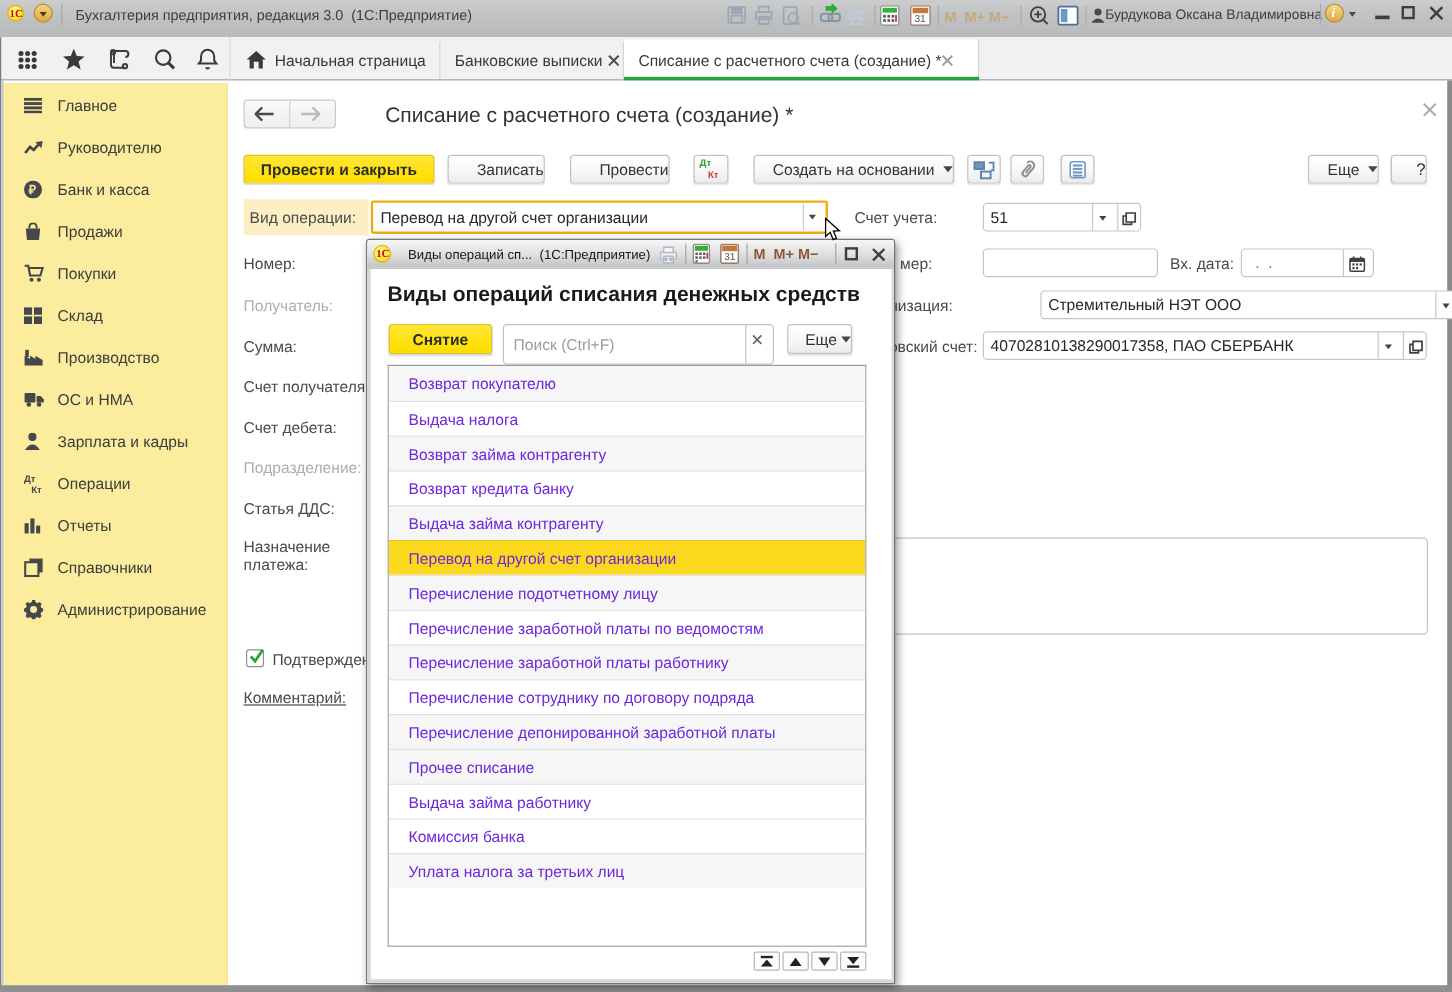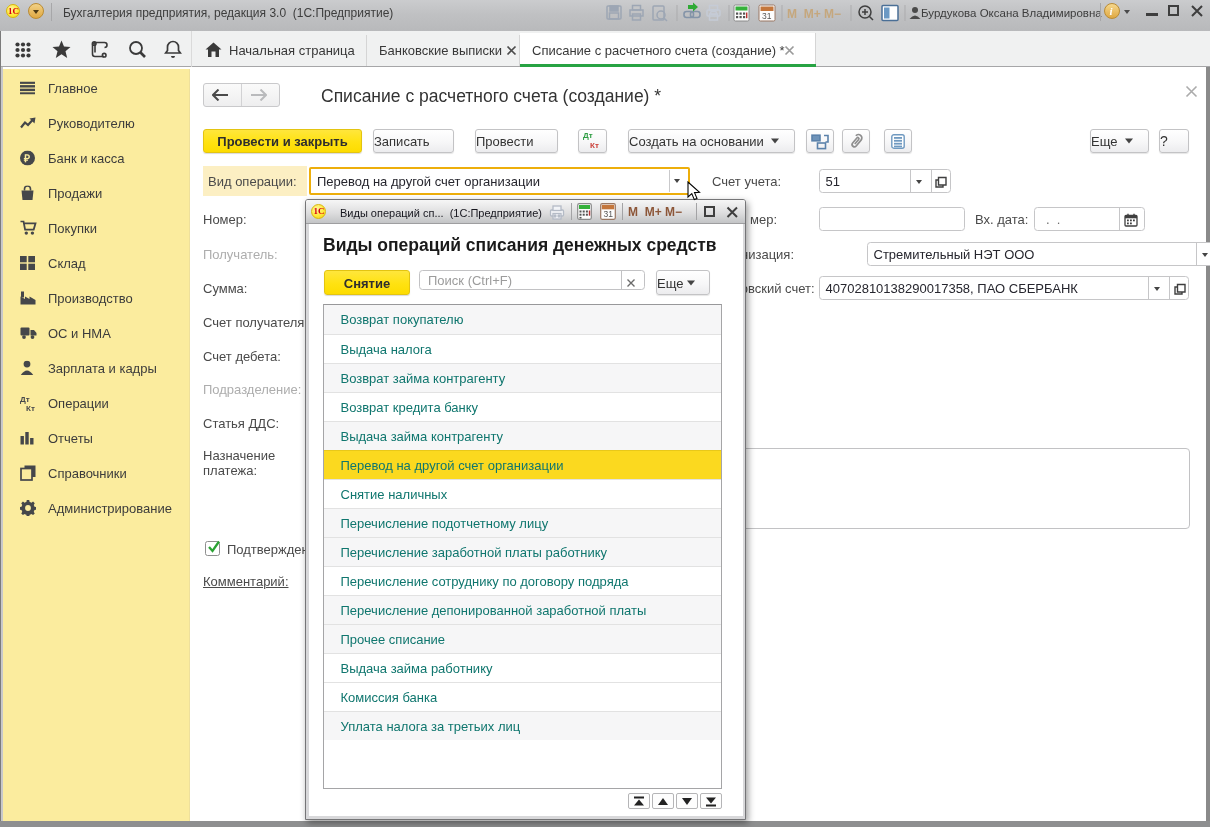--- a/index.html
+++ b/index.html
@@ -9,31 +9,31 @@
 #tabbar { left:0; top:31px; width:1210px; height:36px; background:#f0f1f1; border-bottom:1.5px solid #a6a6a8; }
 #frameL1 { left:0; top:31px; width:1px; height:796px; background:#7b7b7b; }
 #frameL2 { left:1px; top:67px; width:2px; height:754px; background:#c8c8ca; }
 #frameR { left:1206px; top:67px; width:4px; height:760px; background:#8a8a8a; }
 #frameB { left:0; top:820.5px; width:1210px; height:6.5px; background:#8e8f90; }
 #sidebar { left:3px; top:68.5px; width:187px; height:752px; background:#fbec9e; border-right:1px solid #eee09c; }
 #mainarea { left:190px; top:68.5px; width:1016.5px; height:752px; background:#fff; }
 .sideitem { position:absolute; left:0; width:187px; height:35px; }
 .sideitem .lbl { position:absolute; left:48px; top:50%; transform:translateY(-50%); font-size:13px; color:#3c3c3c; white-space:nowrap; }
 .sideitem svg { position:absolute; left:20px; top:50%; transform:translateY(-50%); }
-.btn { position:absolute; background:linear-gradient(180deg,#fff 0%,#f7f7f8 55%,#ececee 100%); border:1px solid #c3c3c5; border-radius:3px; box-shadow:0 1px 1px rgba(0,0,0,0.10); font-size:13px; color:#333; text-align:left; white-space:nowrap; }
+.btn { position:absolute; background:linear-gradient(180deg,#fff 0%,#f7f7f8 55%,#ececee 100%); border:1px solid #c3c3c5; border-radius:3px; box-shadow:0 1px 1px rgba(0,0,0,0.10); font-size:13px; color:#333; text-align:right; white-space:nowrap; }
 .btn .t { position:absolute; left:0; right:0; top:50%; transform:translateY(-50%); }
 .ybtn { position:absolute; background:linear-gradient(180deg,#ffe63c 0%,#ffe211 55%,#fddc00 100%); border:1px solid #e3c411; border-radius:3px; box-shadow:0 1px 1px rgba(0,0,0,0.15); font-size:13px; font-weight:bold; color:#2e2e2e; text-align:center; }
 .ybtn .t { position:absolute; left:0; right:0; top:50%; transform:translateY(-50%); }
 .fld { position:absolute; background:#fff; border:1px solid #c6c6c8; border-radius:3.5px; }
 .fld .tx { position:absolute; left:6px; top:50%; transform:translateY(-50%); font-size:13px; color:#26262e; white-space:nowrap; }
 .lab { position:absolute; font-size:13px; color:#4a4a4a; white-space:nowrap; }
 .lab.dis { color:#adadad; }
 .vsep { position:absolute; top:0; bottom:0; width:1px; background:#c6c6c8; }
 .tri { position:absolute; width:0; height:0; border-left:4px solid transparent; border-right:4px solid transparent; border-top:5px solid #444; }
-.lrow { position:relative; height:29px; line-height:29px; padding-left:17px; font-size:13px; color:#0f766e; border-top:1px solid #e2e2e2; background:#fff; white-space:nowrap; }
+.lrow { position:relative; height:29px; line-height:29px; padding-left:17px; font-size:13px; color:#6d28d9; border-top:1px solid #e2e2e2; background:#fff; white-space:nowrap; }
 .lrow:first-child { border-top:none; }
 .lrow.g { background:#f6f6f7; }
 .lrow.sel { background:#fbd91f; border-top-color:#e8c81a; }
 .navb { position:absolute; top:793px; width:22px; height:16px; background:#fdfdfd; border:1px solid #b5b5b7; border-radius:2px; z-index:52; display:flex; align-items:center; justify-content:center; }
 
 </style></head>
 <body>
 <div class="abs" id="titlebar"></div>
 <div class="abs" id="tabbar"></div>
 <div class="abs" id="sidebar"></div>
@@ -443,40 +443,40 @@
 <div class="abs" style="left:696px;top:203px;width:1px;height:17px;background:#a3a3a5;z-index:52;"></div>
 <div class="abs" style="left:704px;top:206px;width:11px;height:11px;border:2px solid #3e3e3e;z-index:52;"></div>
 <svg class="abs" style="left:726px;top:206px;z-index:52;" width="13" height="13">
     <path d="M1.5 1.5 L11 11 M11 1.5 L1.5 11" stroke="#3e3e3e" stroke-width="2"></path>
   </svg>
 
 <div class="abs" style="left:323px;top:235px;font-size:17.5px;font-weight:bold;color:#1a1a1a;z-index:52;">Виды операций списания денежных средств</div>
 <div class="ybtn" style="left:324px;top:270px;width:86px;height:25px;z-index:52;">
     <span class="t">Снятие</span>
   </div>
-<div class="fld" style="left:419px;top:270px;width:226px;height:20px;z-index:52;border-color:#c2c2c4;">
+<div class="fld" style="left:419px;top:270px;width:226px;height:34px;z-index:52;border-color:#c2c2c4;">
  <span class="tx" style="color:#9c9c9c;left:8px;">Поиск (Ctrl+F)</span>
  <div class="vsep" style="left:201px;background:#c2c2c4;"></div>
  <svg class="abs" style="left:206px;top:7px;" width="10" height="10">
       <path d="M1.5 1.5 L8.5 8.5 M8.5 1.5 L1.5 8.5" stroke="#6a6a6a" stroke-width="1.4"></path>
     </svg>
 </div>
 <div class="btn" style="left:656px;top:270px;width:54px;height:25px;z-index:52;">
     <span class="t">Еще&nbsp;<span style="display:inline-block;width:0;height:0;border-left:4px solid transparent;border-right:4px solid transparent;border-top:5px solid #444;vertical-align:middle;margin-top:-2px;"></span></span>
   </div>
 
 <div class="abs" style="left:322.5px;top:303.5px;width:399px;height:485px;border:1px solid #a5a5a7;border-top-color:#98989a;background:#fff;overflow:hidden;z-index:52;">
 <div class="lrow g">Возврат покупателю</div>
 <div class="lrow">Выдача налога</div>
 <div class="lrow g">Возврат займа контрагенту</div>
 <div class="lrow">Возврат кредита банку</div>
 <div class="lrow g">Выдача займа контрагенту</div>
 <div class="lrow sel">Перевод на другой счет организации</div>
-<div class="lrow">Снятие наличных</div>
 <div class="lrow g">Перечисление подотчетному лицу</div>
+<div class="lrow">Перечисление заработной платы по ведомостям</div>
 <div class="lrow g">Перечисление заработной платы работнику</div>
 <div class="lrow">Перечисление сотруднику по договору подряда</div>
 <div class="lrow g">Перечисление депонированной заработной платы</div>
 <div class="lrow g">Прочее списание</div>
 <div class="lrow">Выдача займа работнику</div>
 <div class="lrow">Комиссия банка</div>
 <div class="lrow g">Уплата налога за третьих лиц</div>
 </div>
 
 <div class="navb" style="left:627.5px;">

